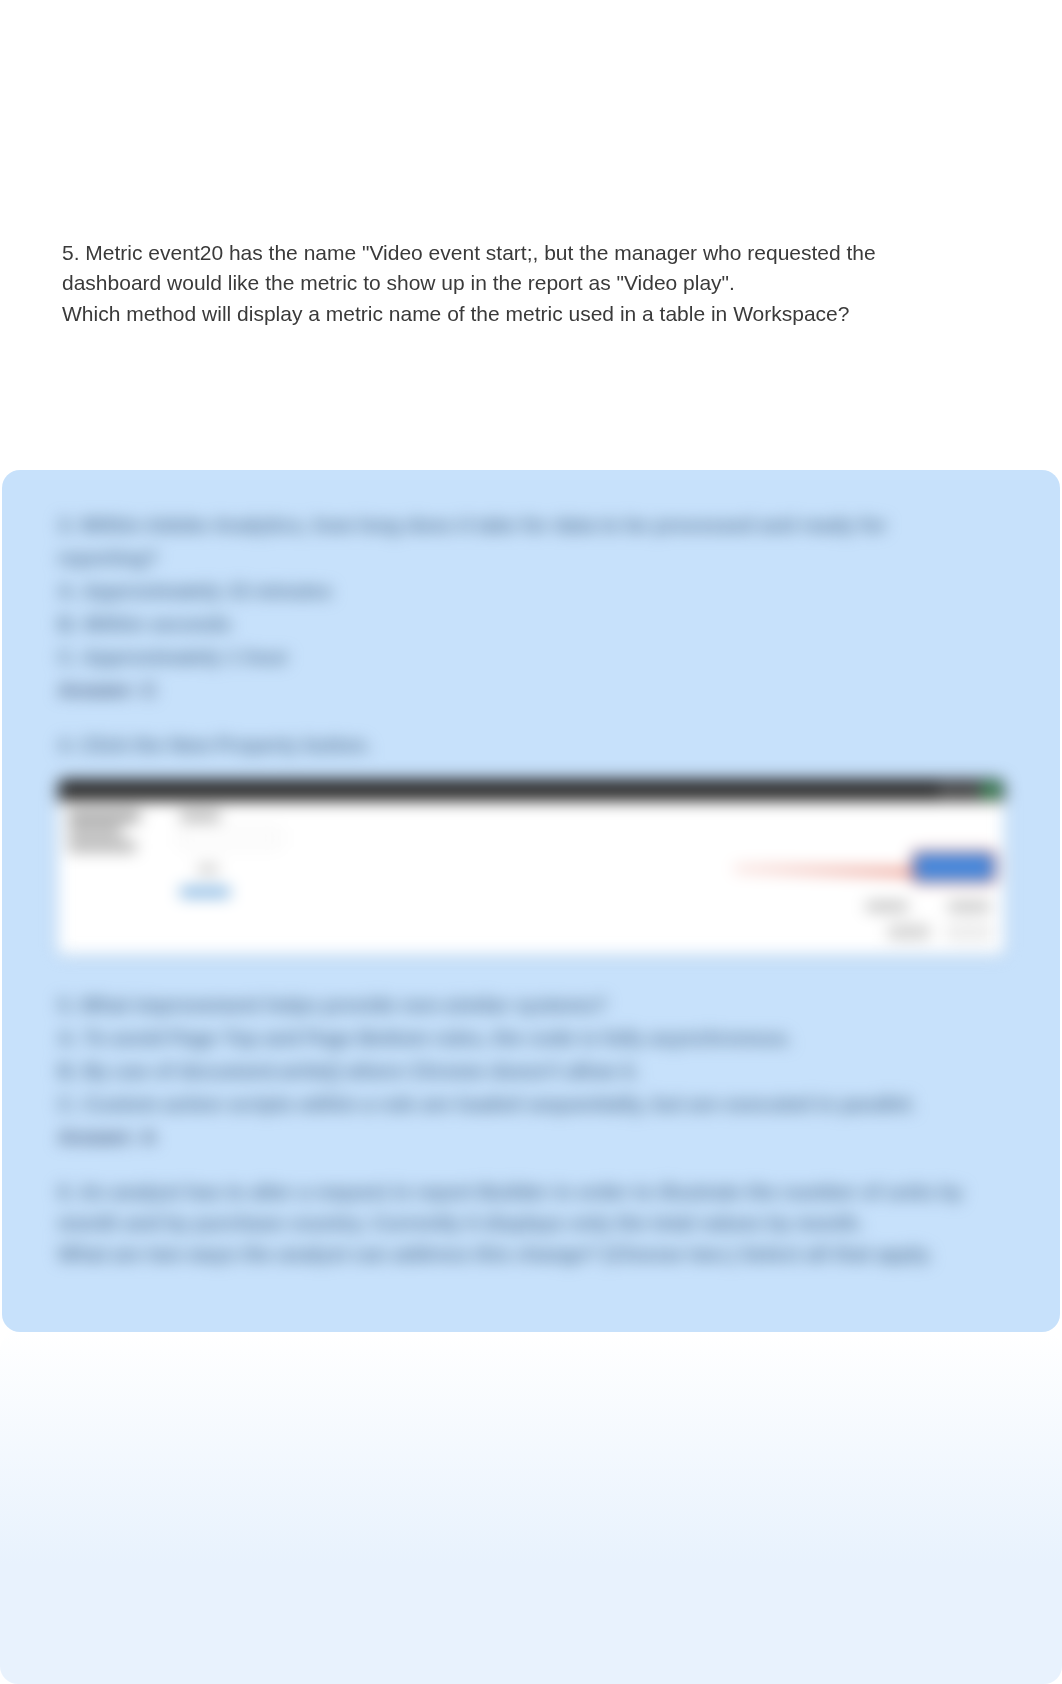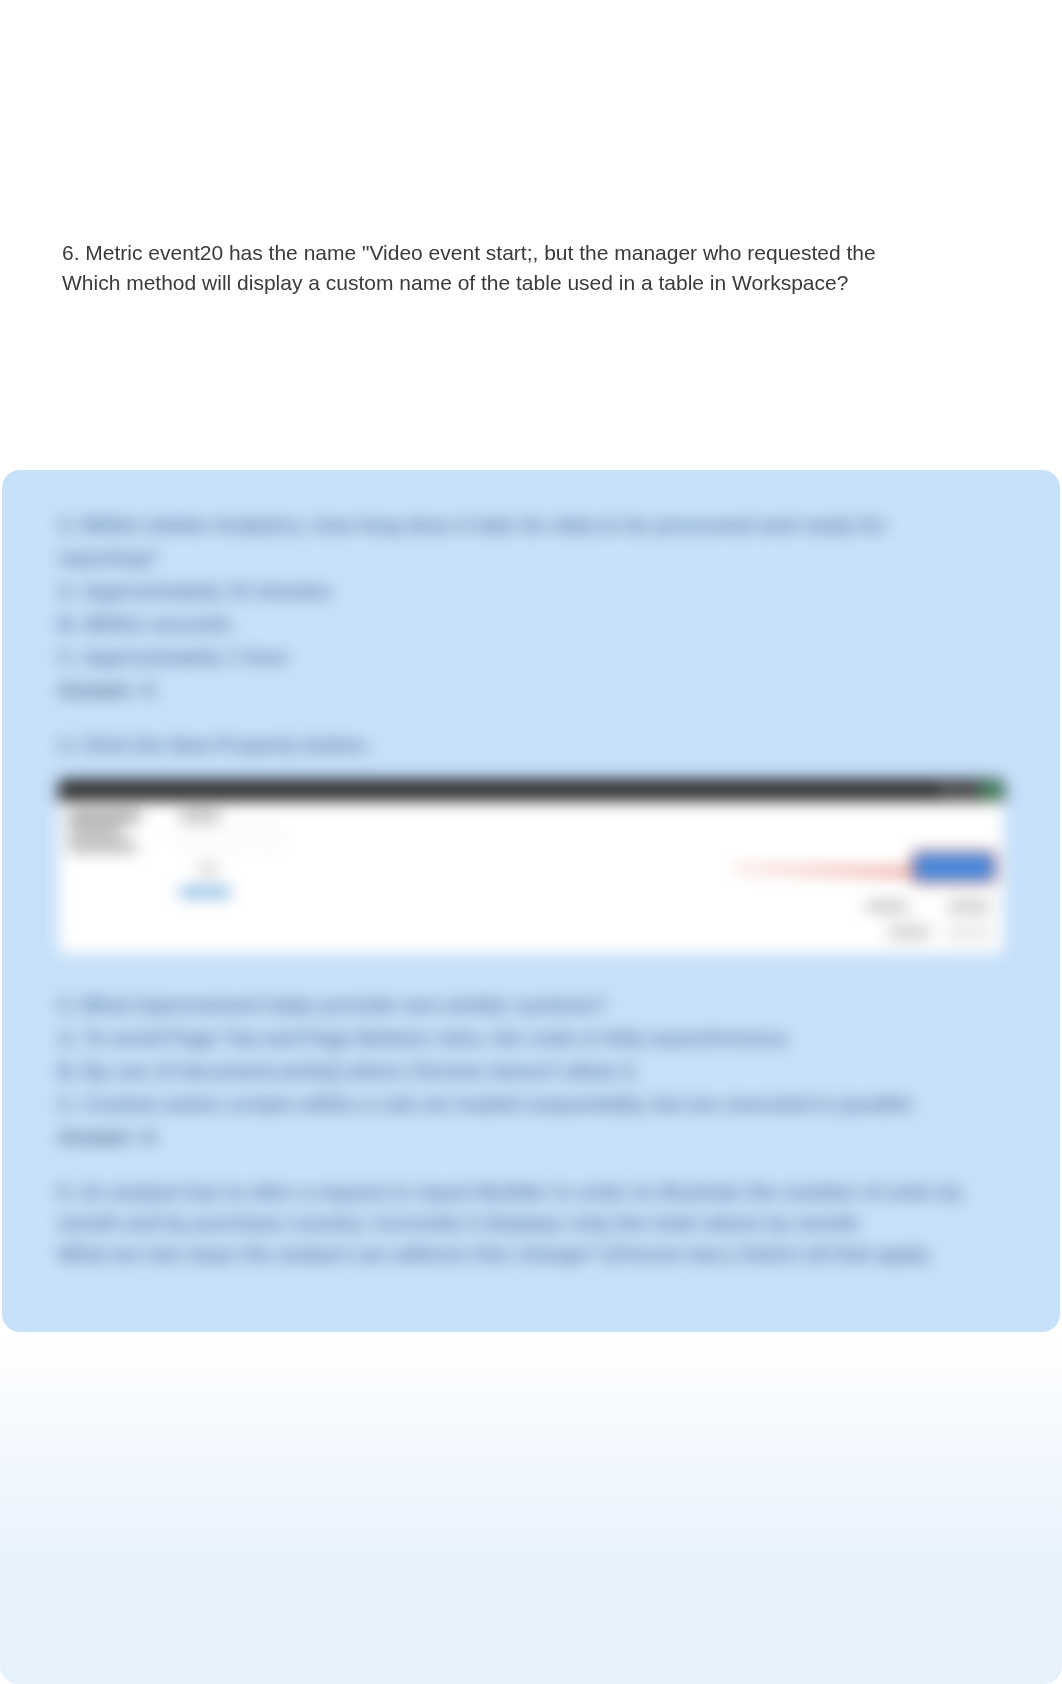--- a/index.html
+++ b/index.html
@@ -219,22 +219,23 @@
       height: 352px;
       background: linear-gradient(to top, #e8f2fd 0%, #e8f2fd 34%, rgba(232,242,253,0) 100%);
       border-radius: 18px;
       pointer-events: none;
     }
   </style>
 </head>
 <body>
 
 <div class="question-block">
-  <div>6. Metric event20 has the name "Video event start;, but the manager who requested the</div>
-  <div>Which method will display a custom name of the table used in a table in Workspace?</div>
+  <div>5. Metric event20 has the name "Video event start;, but the manager who requested the</div>
+  <div>dashboard would like the metric to show up in the report as "Video play".</div>
+  <div>Which method will display a metric name of the metric used in a table in Workspace?</div>
 </div>
 
 <div class="blurred-panel">
   <div class="blurred-content">
 
     <div class="blurred-para">
       <div class="blurred-line">3. Within Adobe Analytics, how long does it take for data to be processed and ready for</div>
       <div class="blurred-line">reporting?</div>
       <div class="blurred-line">A. Approximately 15 minutes</div>
       <div class="blurred-line">B. Within seconds</div>

